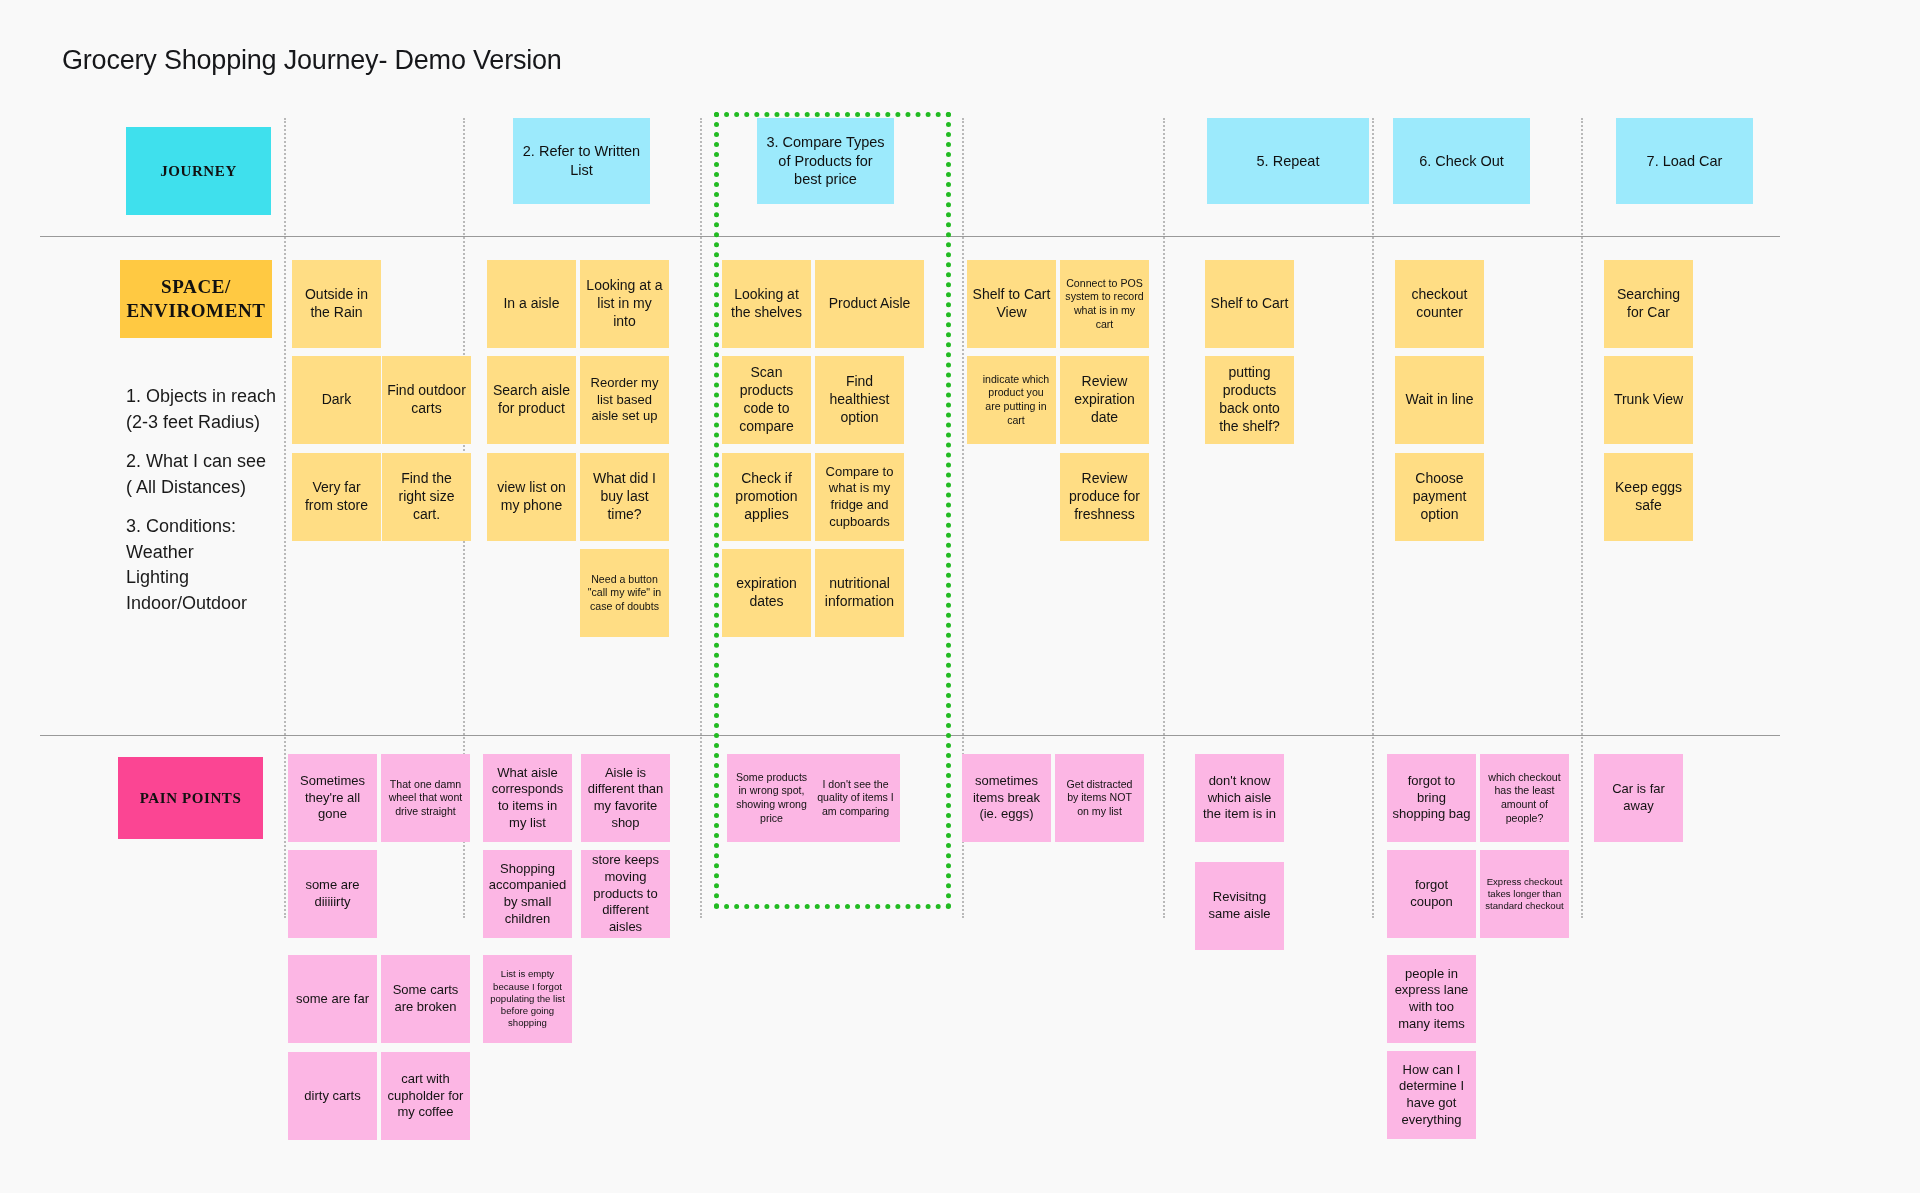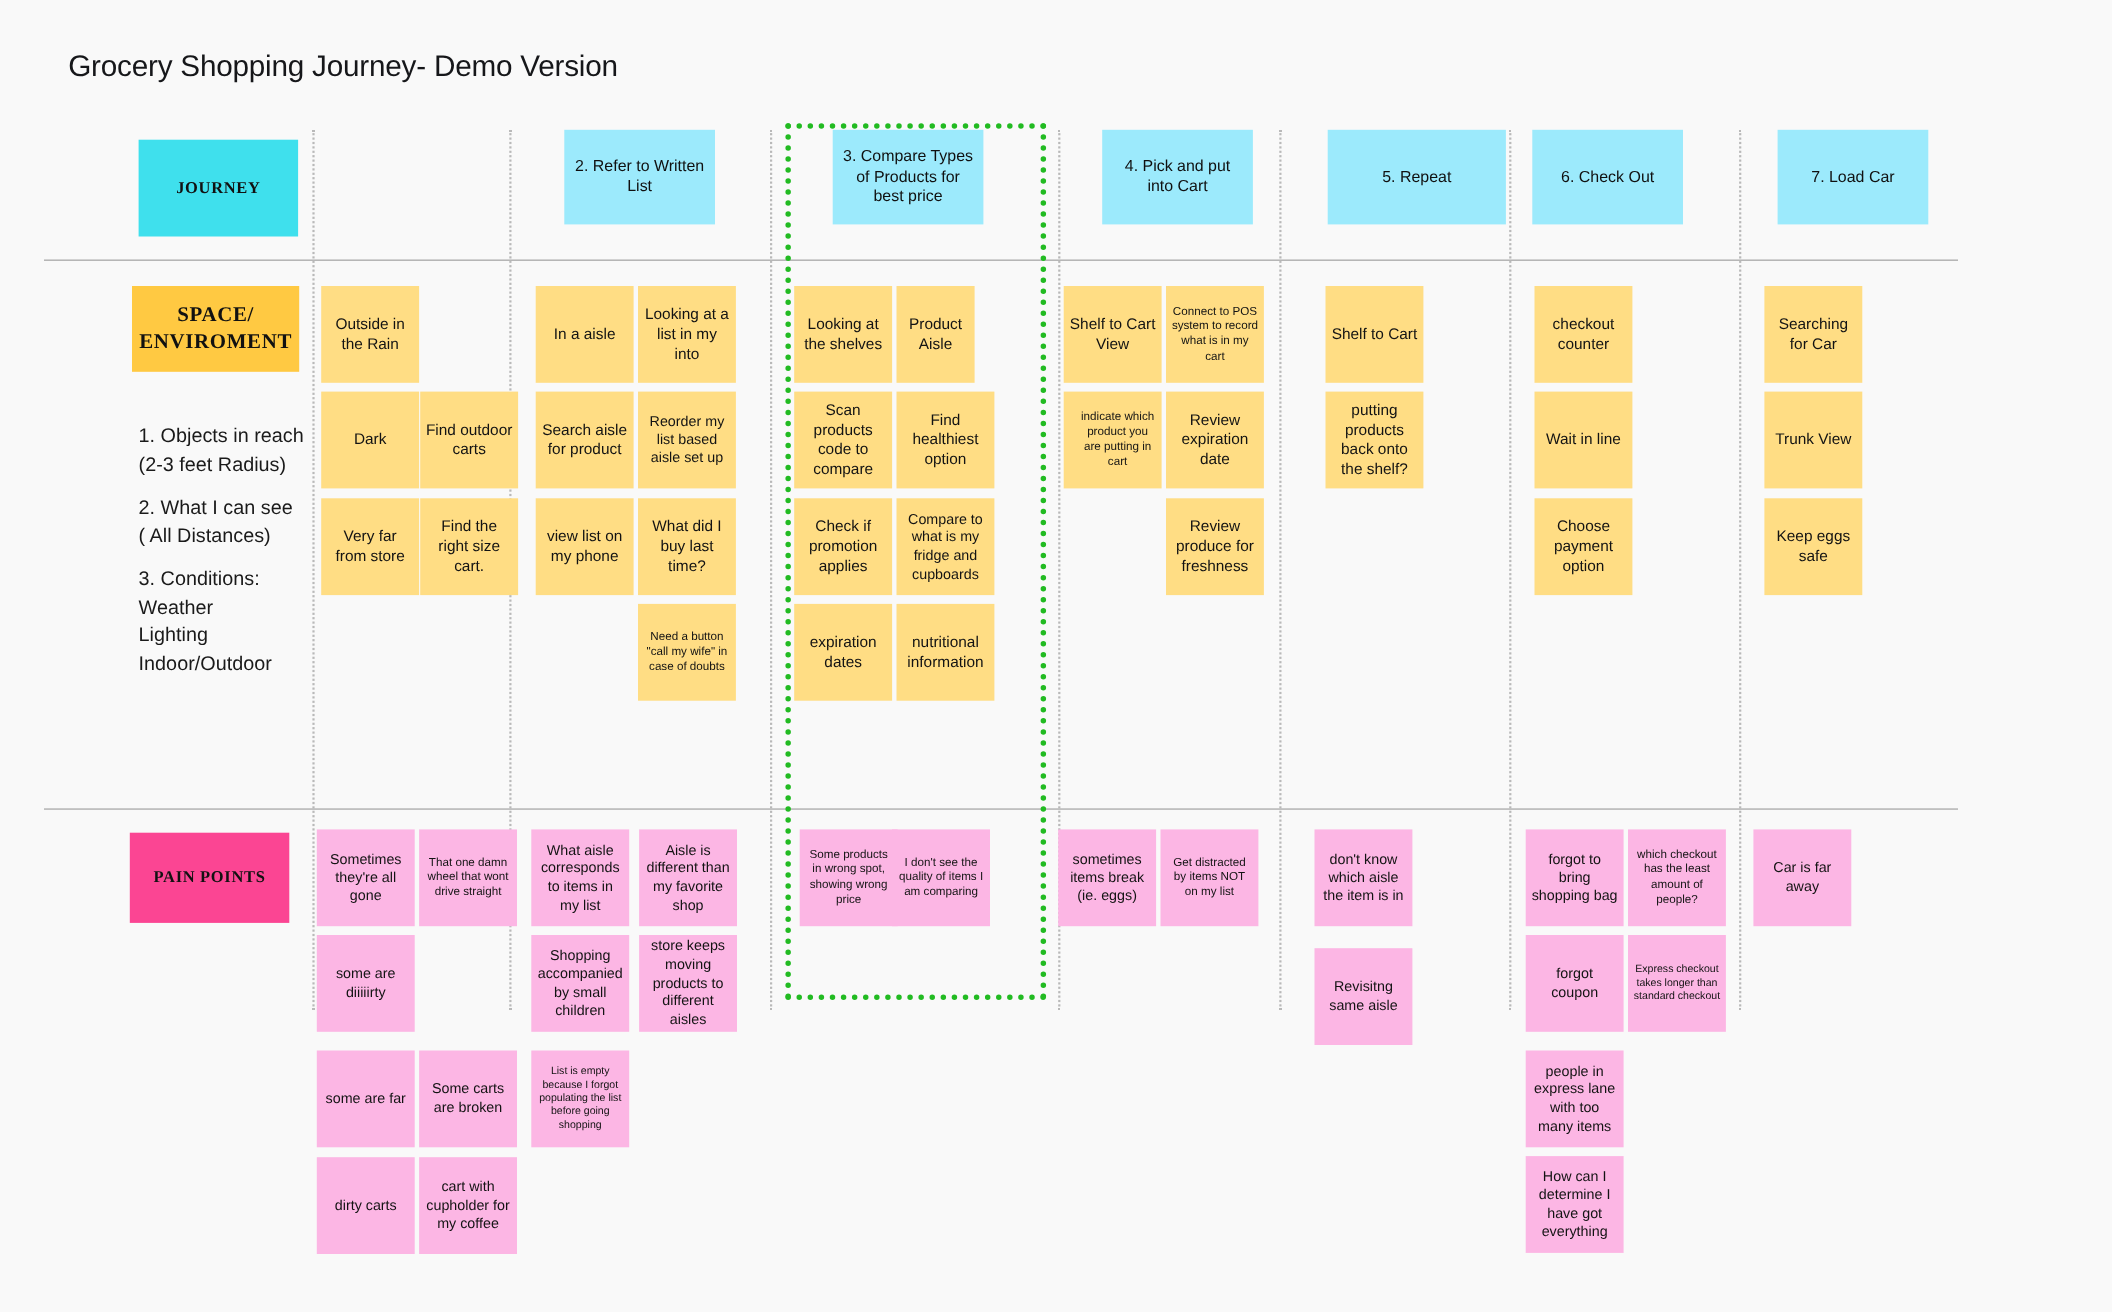--- a/index.html
+++ b/index.html
@@ -163,41 +163,40 @@
     <p>2. What I can see
 ( All Distances)</p>
     <p>3. Conditions:
 Weather
 Lighting
 Indoor/Outdoor</p>
   </div>
 
   <div class="stage" style="left:513px; width:137px;">2. Refer to Written List</div>
   <div class="stage" style="left:757px; width:137px;">3. Compare Types of Products for best price</div>
-  <div class="stage" style="left:1002px; width:137px;">4. Pick and put into Cart</div>
   <div class="stage" style="left:1207px; width:162px;">5. Repeat</div>
   <div class="stage" style="left:1393px; width:137px;">6. Check Out</div>
   <div class="stage" style="left:1616px; width:137px;">7. Load Car</div>
 
   <div class="note yellow s14" style="left:292px;  top:260px; width:89px;  height:88px;">Outside in the Rain</div>
   <div class="note yellow s14" style="left:292px;  top:356px; width:89px;  height:88px;">Dark</div>
   <div class="note yellow s14" style="left:382px;  top:356px; width:89px;  height:88px;">Find outdoor carts</div>
   <div class="note yellow s14" style="left:292px;  top:453px; width:89px;  height:88px;">Very far from store</div>
   <div class="note yellow s14" style="left:382px;  top:453px; width:89px;  height:88px;">Find the right size cart.</div>
 
   <div class="note yellow s14" style="left:487px;  top:260px; width:89px;  height:88px;">In a aisle</div>
   <div class="note yellow s14" style="left:580px;  top:260px; width:89px;  height:88px;">Looking at a list in my into</div>
   <div class="note yellow s14" style="left:487px;  top:356px; width:89px;  height:88px;">Search aisle for product</div>
   <div class="note yellow s13" style="left:580px;  top:356px; width:89px;  height:88px;">Reorder my list based aisle set up</div>
   <div class="note yellow s14" style="left:487px;  top:453px; width:89px;  height:88px;">view list on my phone</div>
   <div class="note yellow s14" style="left:580px;  top:453px; width:89px;  height:88px;">What did I buy last time?</div>
   <div class="note yellow s11" style="left:580px;  top:549px; width:89px;  height:88px;">Need a button "call my wife" in case of doubts</div>
 
   <div class="note yellow s14" style="left:722px;  top:260px; width:89px;  height:88px;">Looking at the shelves</div>
-  <div class="note yellow s14" style="left:815px;  top:260px; width:71px;  height:88px;">Product Aisle</div>
+  <div class="note yellow s14" style="left:815px;  top:260px; width:109px;  height:88px;">Product Aisle</div>
   <div class="note yellow s14" style="left:722px;  top:356px; width:89px;  height:88px;">Scan products code to compare</div>
   <div class="note yellow s14" style="left:815px;  top:356px; width:89px;  height:88px;">Find healthiest option</div>
   <div class="note yellow s14" style="left:722px;  top:453px; width:89px;  height:88px;">Check if promotion applies</div>
   <div class="note yellow s13" style="left:815px;  top:453px; width:89px;  height:88px;">Compare to what is my fridge and cupboards</div>
   <div class="note yellow s14" style="left:722px;  top:549px; width:89px;  height:88px;">expiration dates</div>
   <div class="note yellow s14" style="left:815px;  top:549px; width:89px;  height:88px;">nutritional information</div>
 
   <div class="note yellow s14" style="left:967px;  top:260px; width:89px;  height:88px;">Shelf to Cart View</div>
   <div class="note yellow s11" style="left:1060px; top:260px; width:89px;  height:88px;">Connect to POS system to record what is in my cart</div>
   <div class="note yellow s11" style="left:967px;  top:356px; width:89px;  height:88px;padding-left:14px;">indicate which product you are putting in cart</div>

